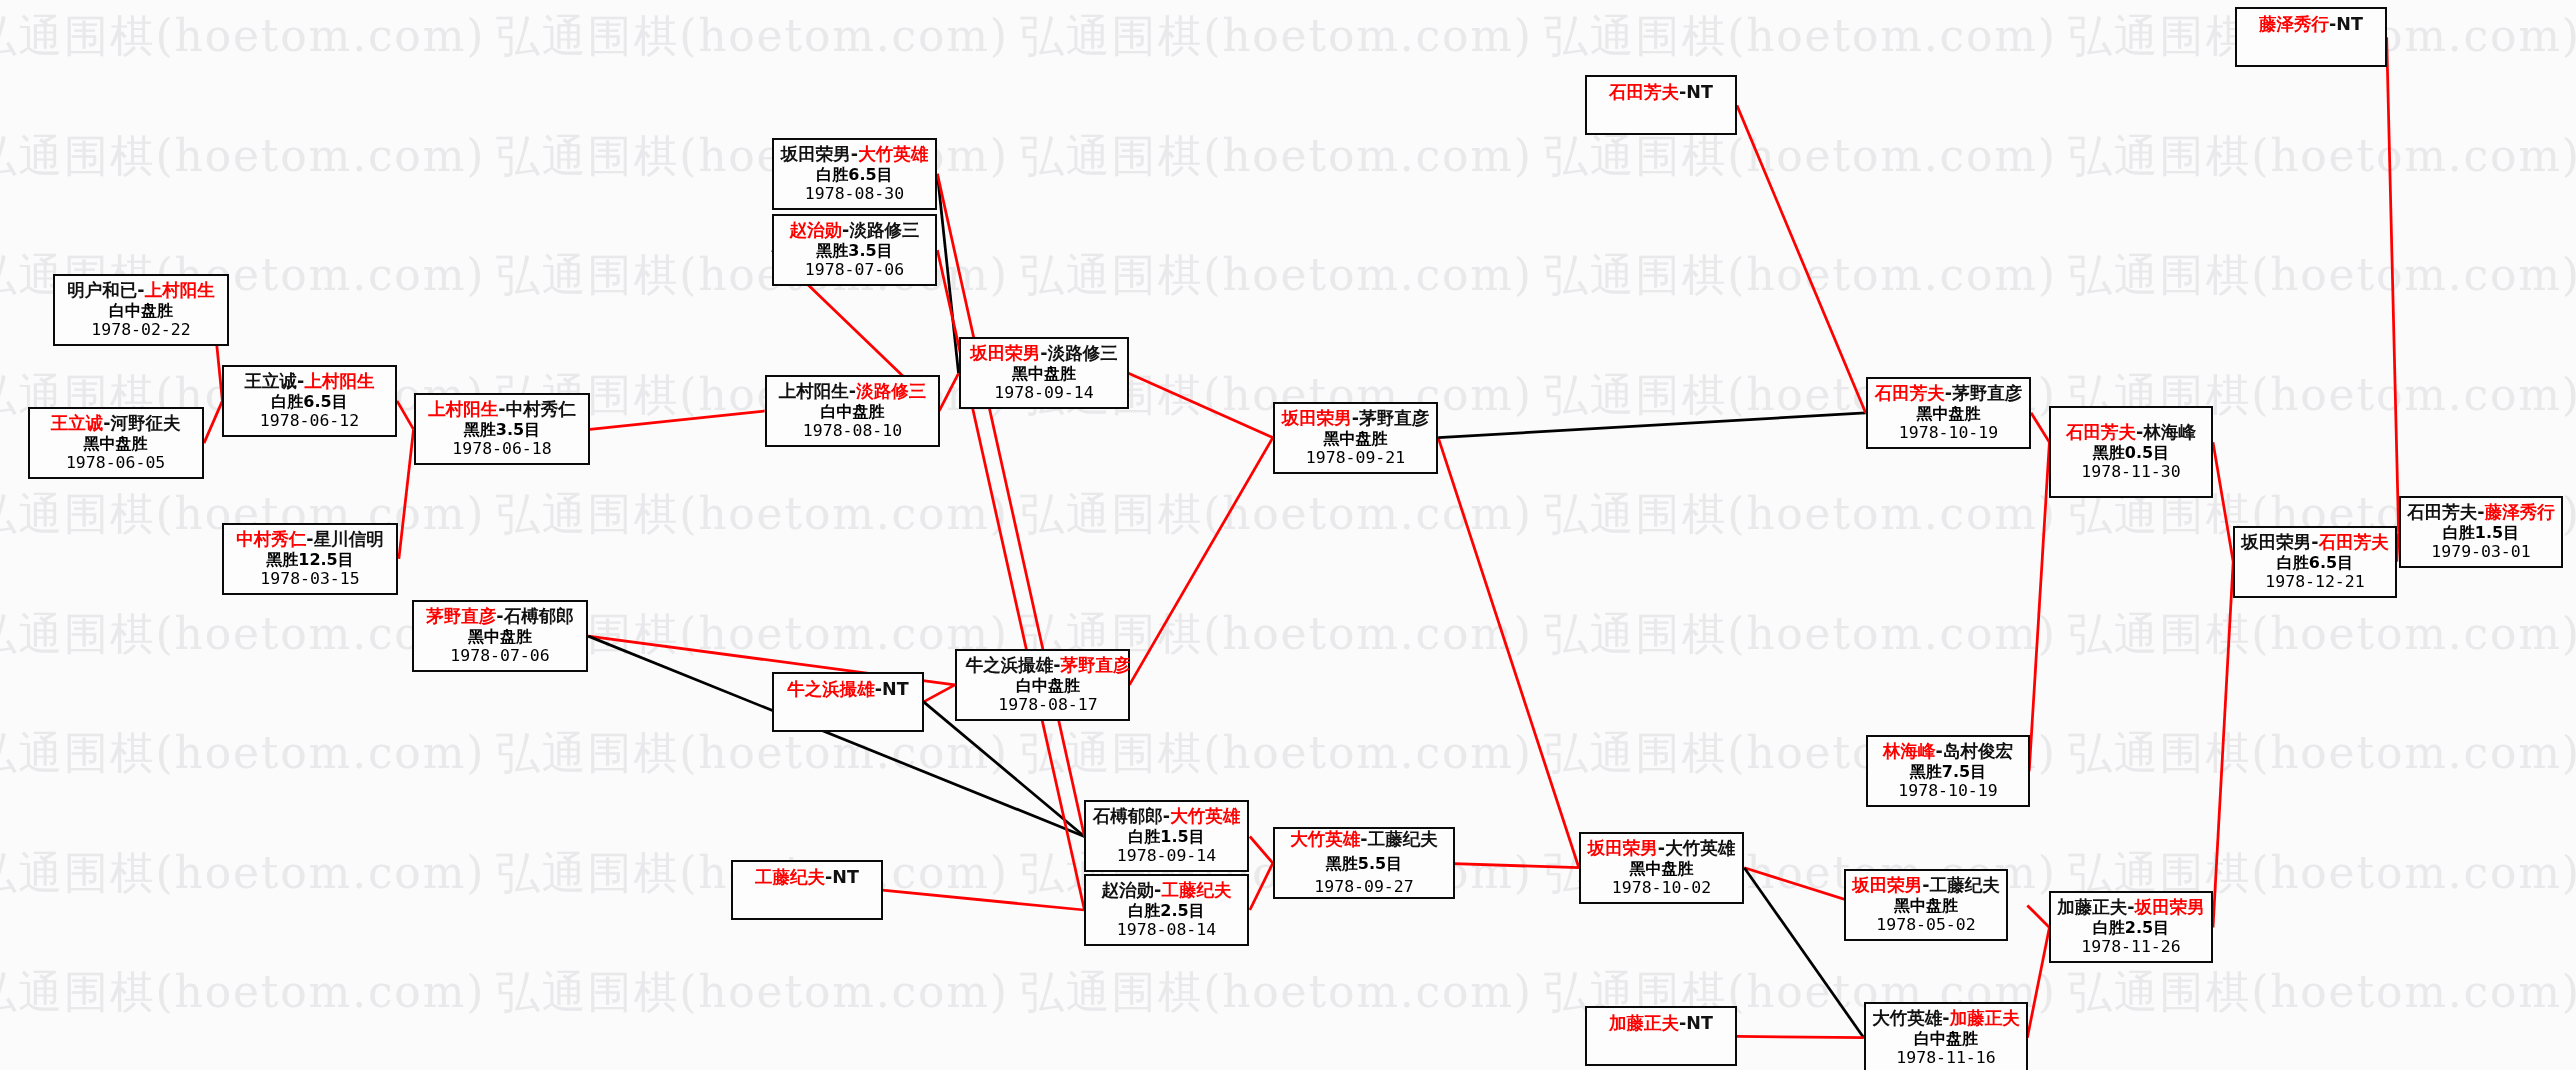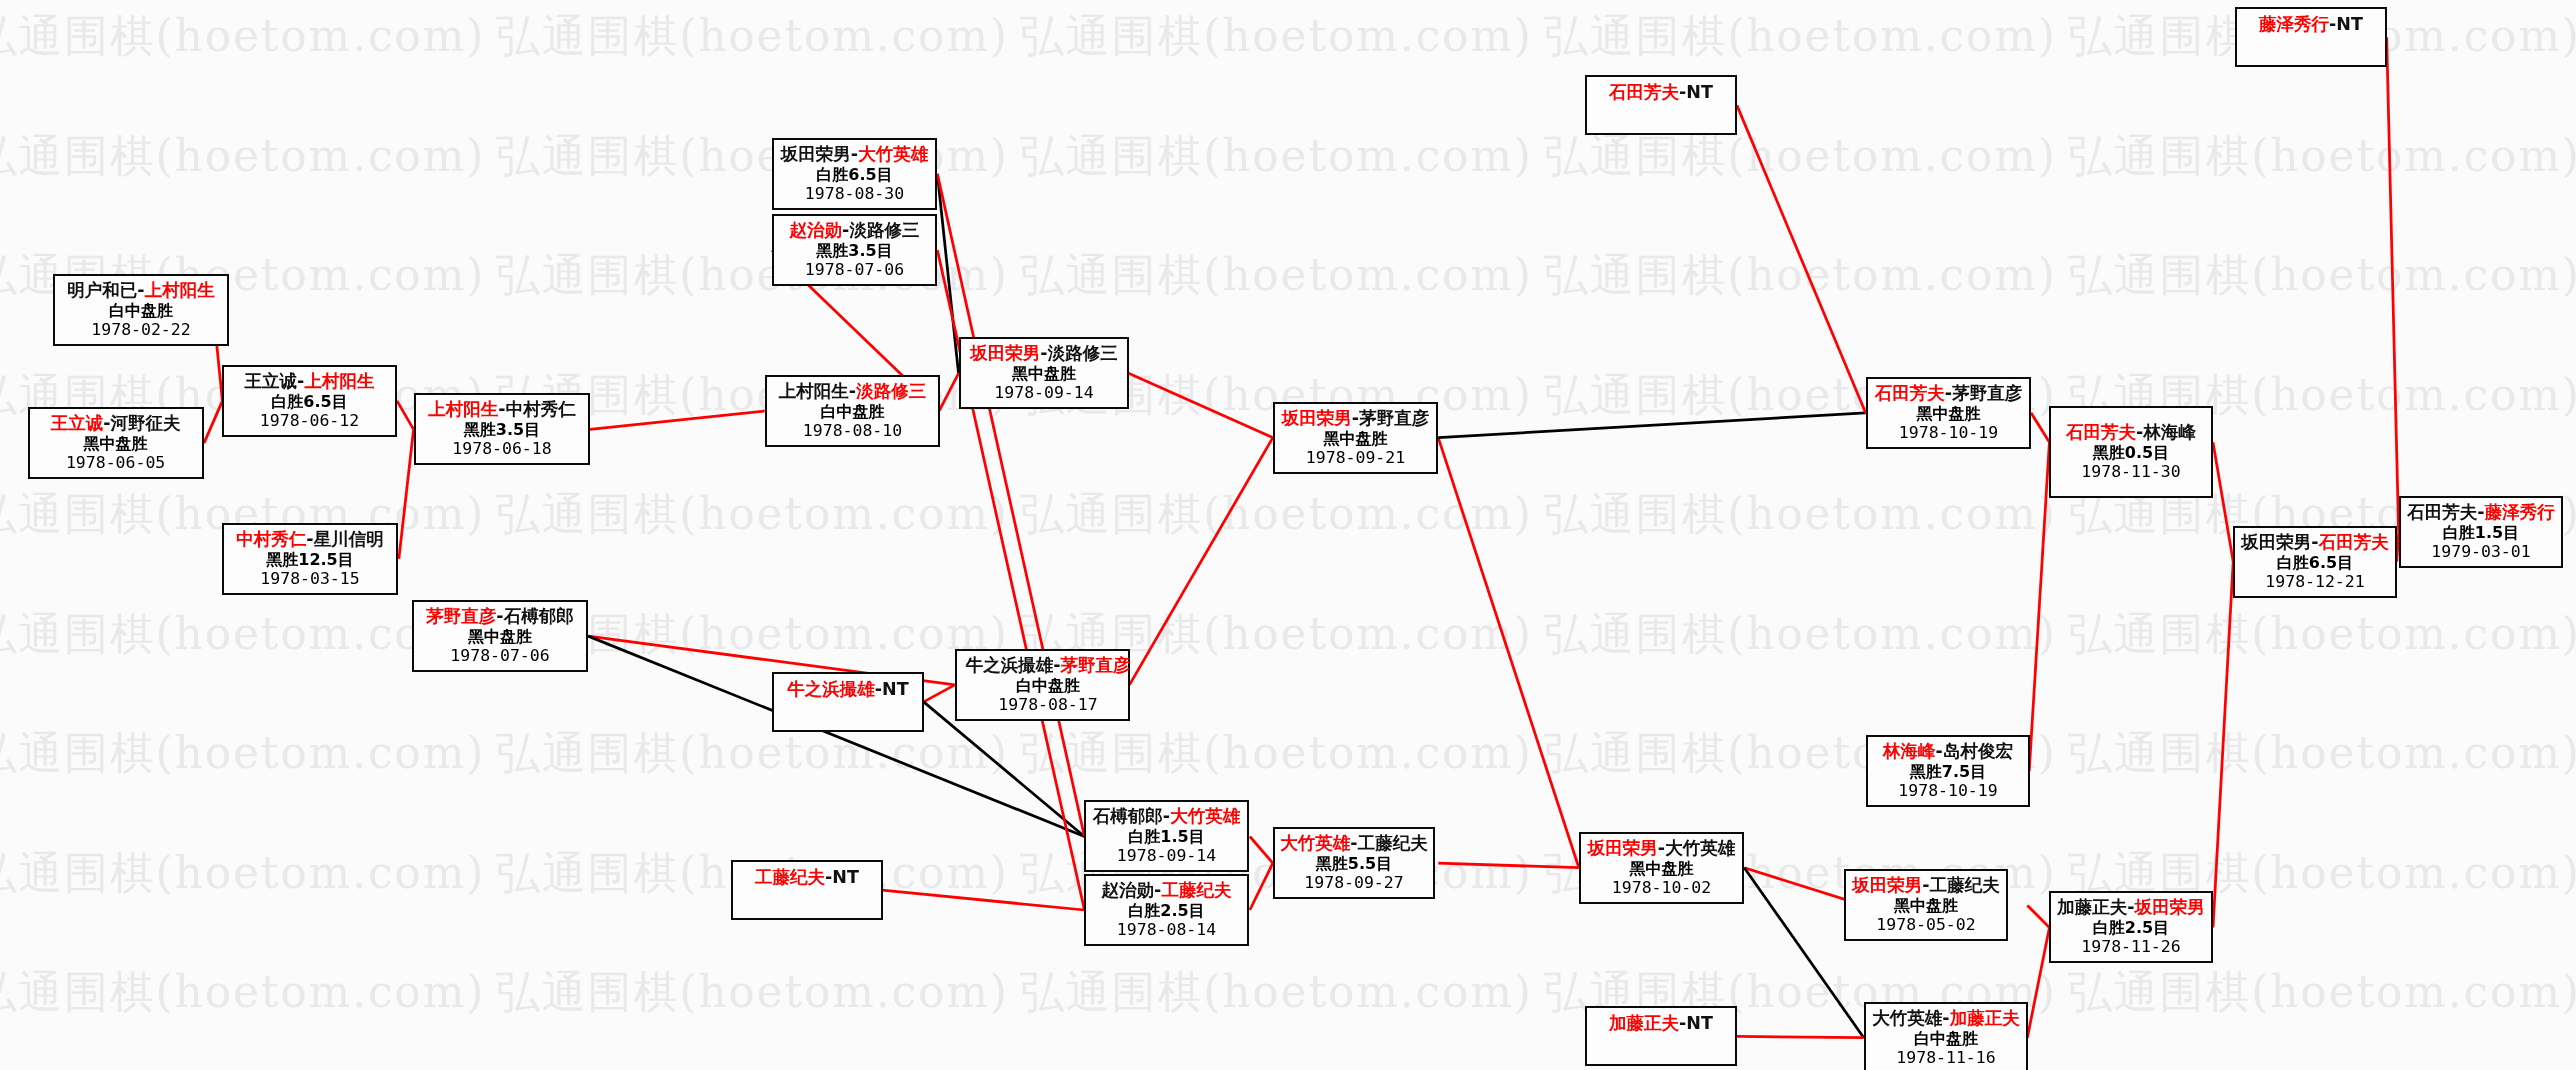--- a/index.html
+++ b/index.html
@@ -183,21 +183,21 @@
         <div class="ln3">1978-09-14</div>
       </div>
       <div class="node" id="n15" style="left: 1084px; top: 874px; width: 165px; height: 72px;">
         <div class="ln1"><span class="b">赵治勋</span><span class="sep">-</span><span class="w">工藤纪夫</span></div>
         <div class="ln2">白胜2.5目</div>
         <div class="ln3">1978-08-14</div>
       </div>
       <div class="node nt" id="n16" style="left: 731px; top: 860px; width: 152px; height: 60px;">
         <div class="ln1"><span class="w">工藤纪夫</span><span class="sep">-</span><span class="b">NT</span></div>
       </div>
-      <div class="node" id="n17" style="left: 1273px; top: 827px; width: 162px; height: 72px;">
+      <div class="node" id="n17" style="left: 1273px; top: 827px; width: 182px; height: 72px; justify-content: space-between;">
         <div class="ln1"><span class="w">大竹英雄</span><span class="sep">-</span><span class="b">工藤纪夫</span></div>
         <div class="ln2">黑胜5.5目</div>
         <div class="ln3">1978-09-27</div>
       </div>
       <div class="node" id="n18" style="left: 1579px; top: 832px; width: 165px; height: 72px;">
         <div class="ln1"><span class="w">坂田荣男</span><span class="sep">-</span><span class="b">大竹英雄</span></div>
         <div class="ln2">黑中盘胜</div>
         <div class="ln3">1978-10-02</div>
       </div>
       <div class="node nt" id="n19" style="left: 1585px; top: 75px; width: 152px; height: 60px;">

